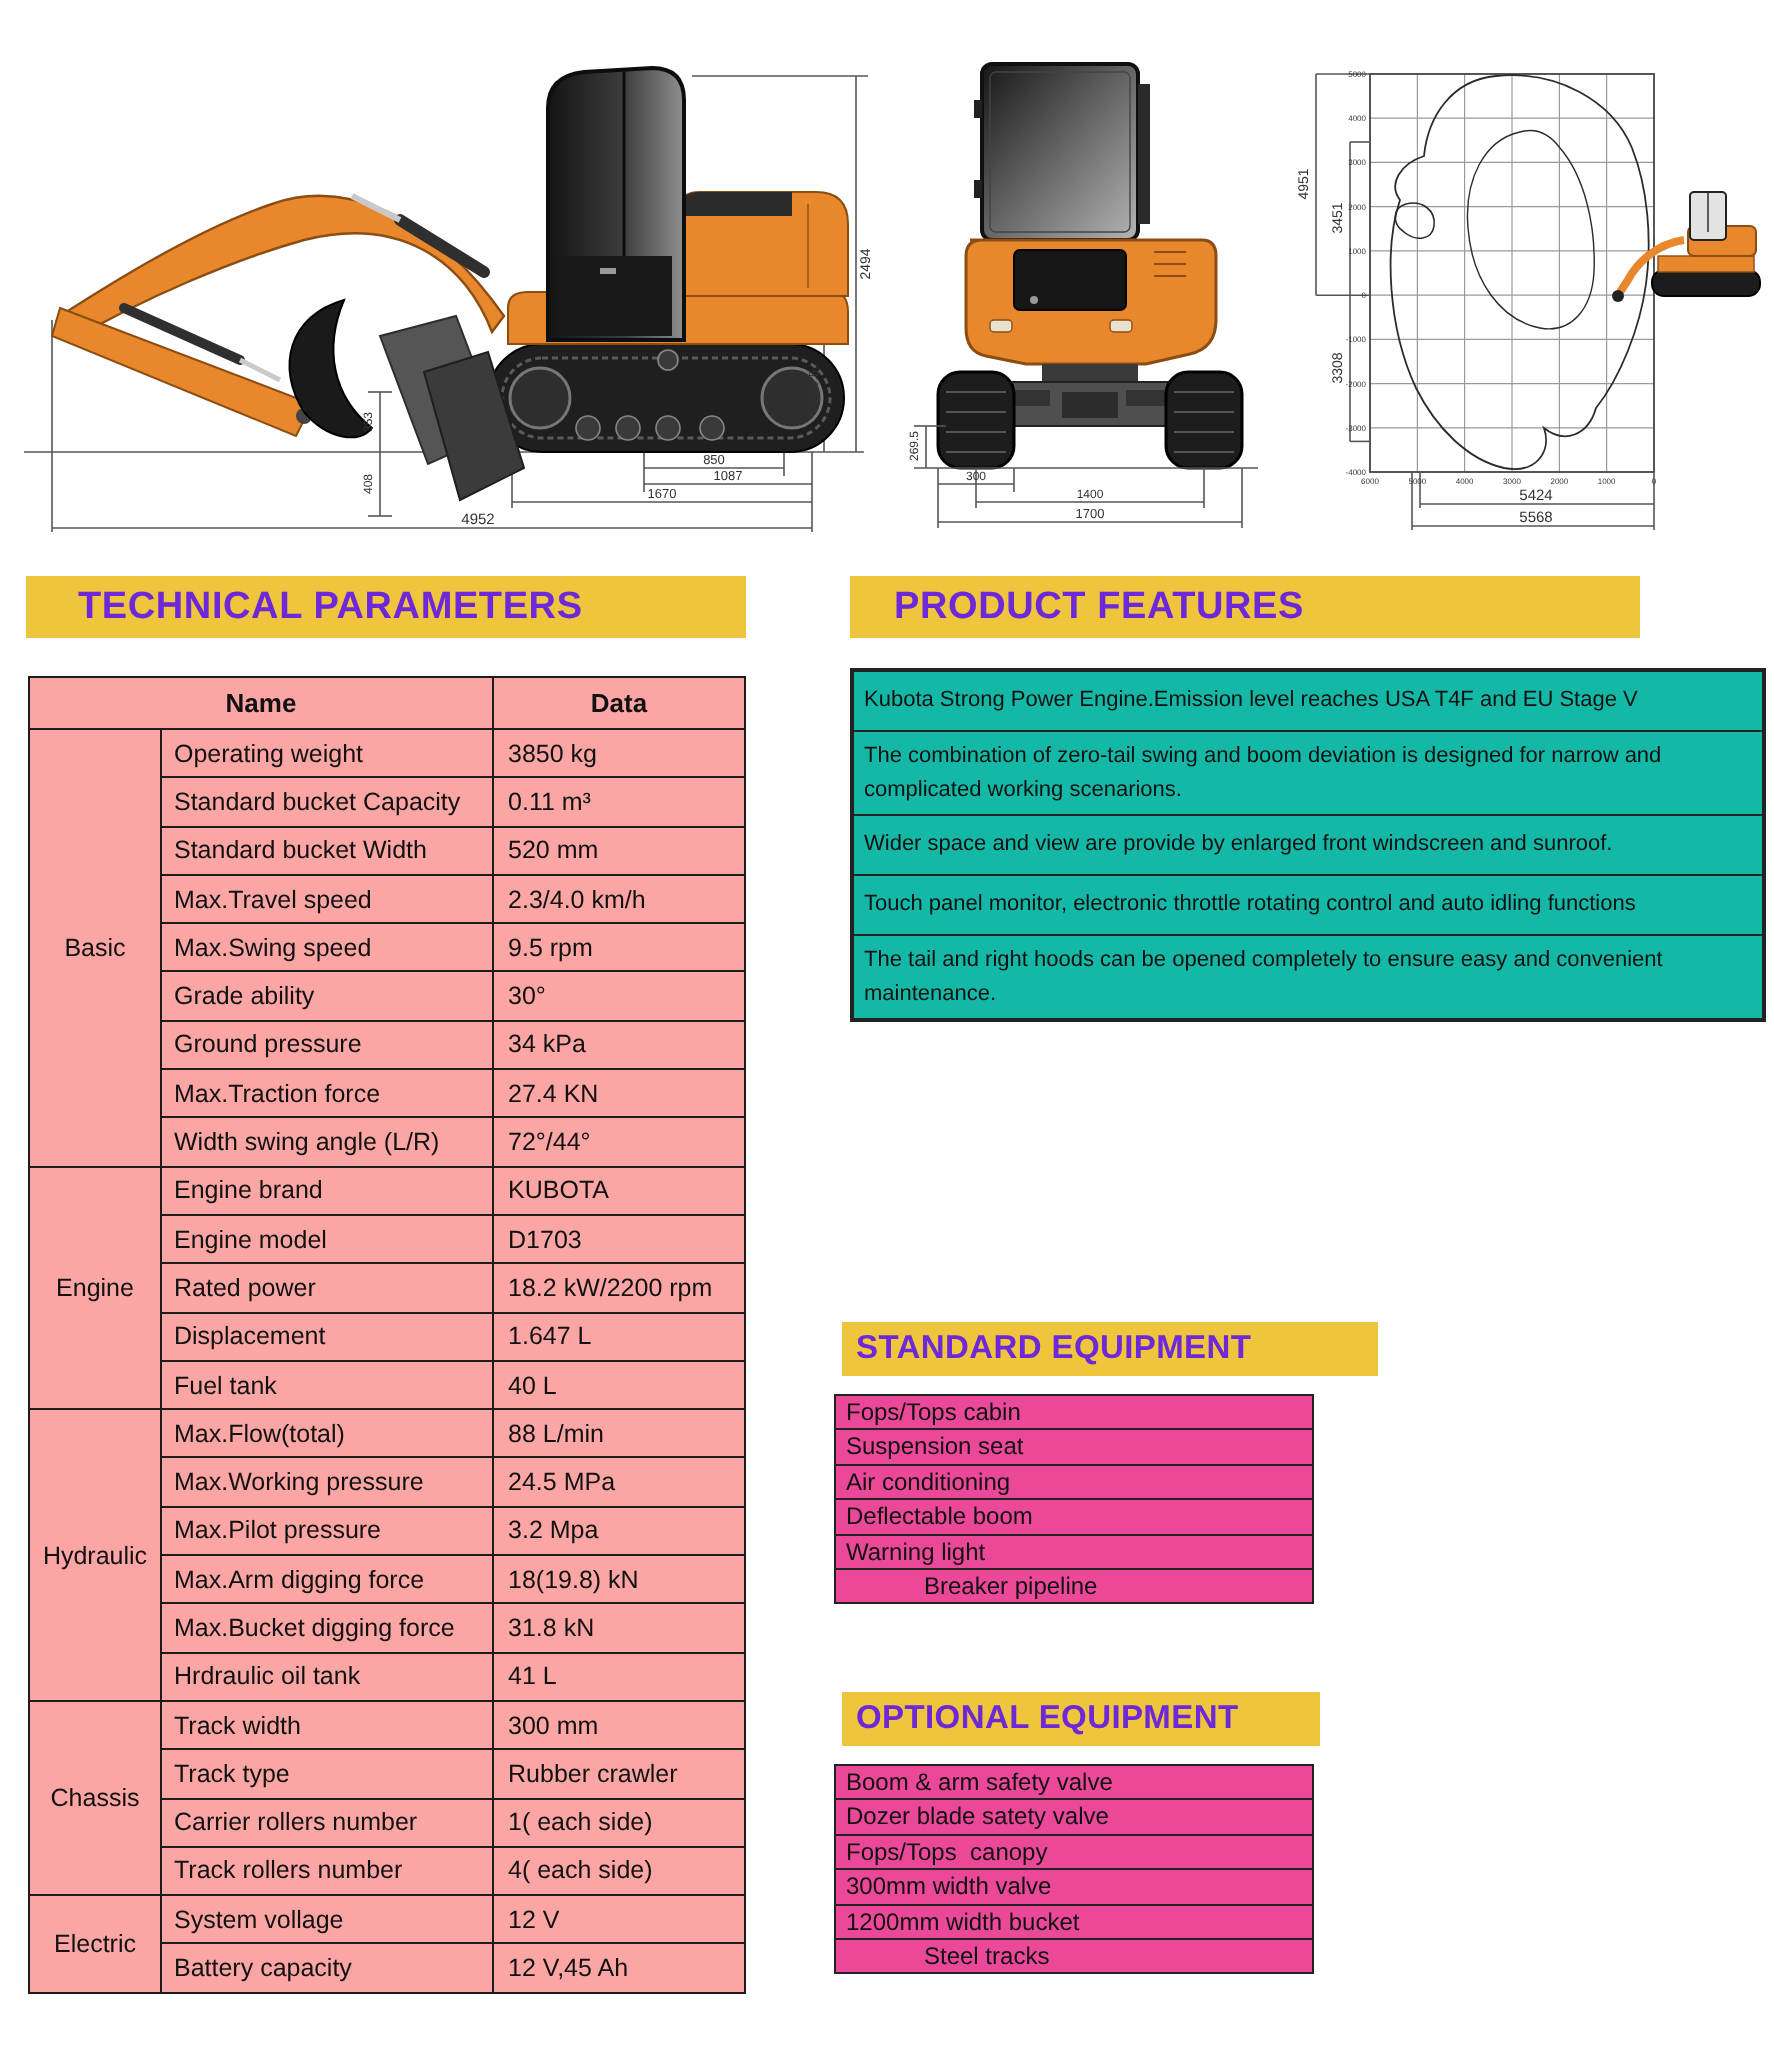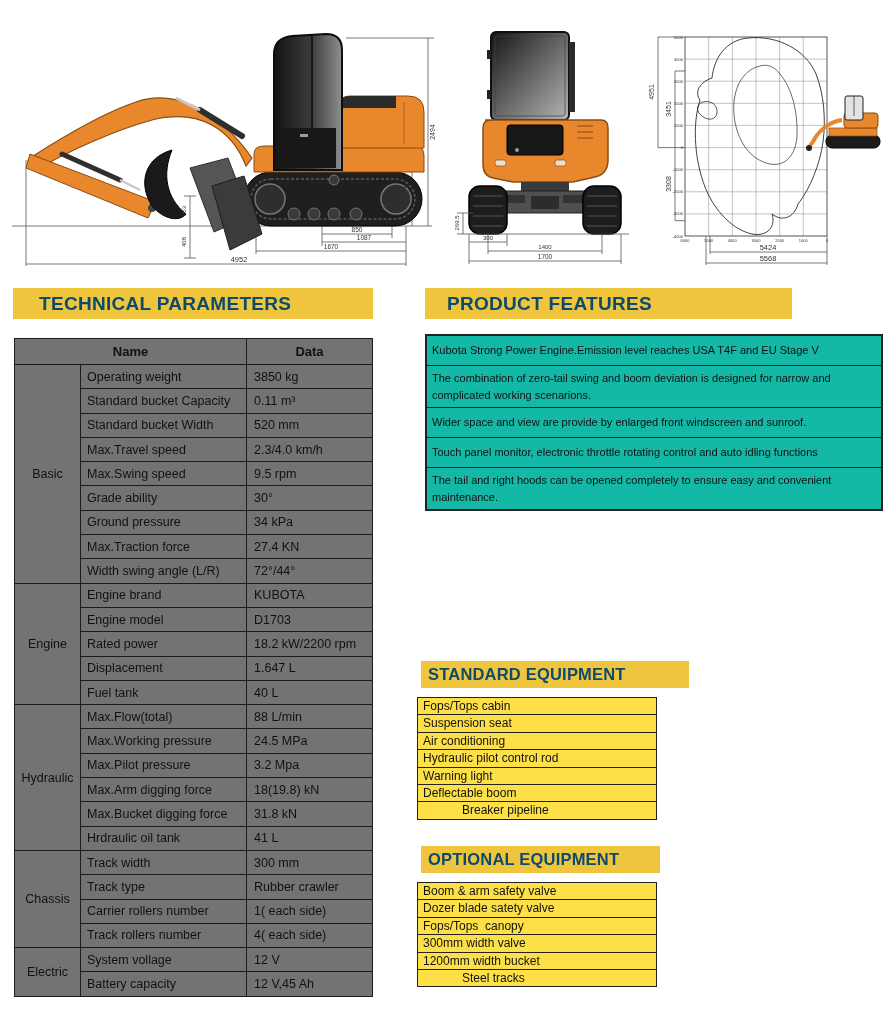--- a/index.html
+++ b/index.html
@@ -1,34 +1,34 @@
 <!DOCTYPE html>
 <html><head>
 <meta charset="utf-8">
 <style>
   html,body{margin:0;padding:0;}
   body{width:887px;height:1024px;position:relative;background:#ffffff;
        font-family:"Liberation Sans",sans-serif;color:#111;overflow:hidden;}
   .abs{position:absolute;}
-  .bar{background:#EFC53D;color:#0c4a6e;font-weight:bold;box-sizing:border-box;}
+  .bar{background:#EFC53D;color:#6d28d9;font-weight:bold;box-sizing:border-box;}
   .bar-big{height:31px;line-height:31px;font-size:19px;padding-left:26px;letter-spacing:.3px;}
   .bar-small{height:27px;line-height:27px;font-size:16.5px;padding-left:7px;letter-spacing:.2px;}
 
-  table.spec{border-collapse:collapse;width:358px;table-layout:fixed;font-size:12.5px;background:#737373;}
+  table.spec{border-collapse:collapse;width:358px;table-layout:fixed;font-size:12.5px;background:#fca5a5;}
   .spec th,.spec td{border:1.4px solid #1c1c1c;padding:0 6px;height:23.3px;overflow:hidden;white-space:nowrap;}
   .spec th{font-size:13px;text-align:center;height:25px;font-weight:bold;}
   .spec td.cat{text-align:center;padding:0 2px;}
   .spec td.pdata{padding-left:7px;}
 
   .featbox{width:458px;border:2px solid #222;box-sizing:border-box;background:#14b8a6;}
   .featrow{border-bottom:1.5px solid #222;padding:4px 5px;font-size:11px;line-height:1.5;
            min-height:21px;display:flex;align-items:center;}
   .featrow:last-child{border-bottom:none;}
 
-  .equipbox{width:240px;border:1.5px solid #222;box-sizing:border-box;background:#fde047;}
+  .equipbox{width:240px;border:1.5px solid #222;box-sizing:border-box;background:#ec4899;}
   .equiprow{border-bottom:1.2px solid #222;font-size:12px;height:16.4px;line-height:16.4px;
             padding:0 5px;overflow:hidden;white-space:pre;}
   .equiprow:last-child{border-bottom:none;margin-left:39px;}
 
   svg text{font-family:"Liberation Sans",sans-serif;fill:#333;}
 </style>
 </head>
 <body>
 
 <svg class="abs" style="left:4px;top:8px;" width="436" height="265" viewBox="0 0 436 265">
@@ -359,39 +359,38 @@
         <td class="pname">System vollage</td>
         <td class="pdata">12 V</td>
       </tr>
       <tr>
         <td class="pname">Battery capacity</td>
         <td class="pdata">12 V,45 Ah</td>
       </tr>
     </tbody>
 </table>
 
-<div class="abs bar bar-big" style="left:425px;top:288px;width:367px;padding-left:22px;">PRODUCT FEATURES</div>
+<div class="abs bar bar-big" style="left:425px;top:288px;width:395px;padding-left:22px;">PRODUCT FEATURES</div>
 
 <div class="abs featbox" style="left:425px;top:334px;">
     <div class="featrow">Kubota Strong Power Engine.Emission level reaches USA T4F and EU Stage V</div>
     <div class="featrow">The combination of zero-tail swing and boom deviation is designed for narrow and complicated working scenarions.</div>
     <div class="featrow">Wider space and view are provide by enlarged front windscreen and sunroof.</div>
     <div class="featrow">Touch panel monitor, electronic throttle rotating control and auto idling functions</div>
     <div class="featrow">The tail and right hoods can be opened completely to ensure easy and convenient maintenance.</div>
   </div>
 
 <div class="abs bar bar-small" style="left:421px;top:661px;width:268px;">STANDARD EQUIPMENT</div>
 
 <div class="abs equipbox" style="left:417px;top:697px;">
     <div class="equiprow">Fops/Tops cabin</div>
     <div class="equiprow">Suspension seat</div>
     <div class="equiprow">Air conditioning</div>
-    <div class="equiprow">Hydraulic pilot control rod</div>
+    <div class="equiprow">Deflectable boom</div>
     <div class="equiprow">Warning light</div>
-    <div class="equiprow">Deflectable boom</div>
     <div class="equiprow">Breaker pipeline</div>
   </div>
 
 <div class="abs bar bar-small" style="left:421px;top:846px;width:239px;">OPTIONAL EQUIPMENT</div>
 
 <div class="abs equipbox" style="left:417px;top:882px;">
     <div class="equiprow">Boom &amp; arm safety valve</div>
     <div class="equiprow">Dozer blade satety valve</div>
     <div class="equiprow">Fops/Tops  canopy</div>
     <div class="equiprow">300mm width valve</div>

